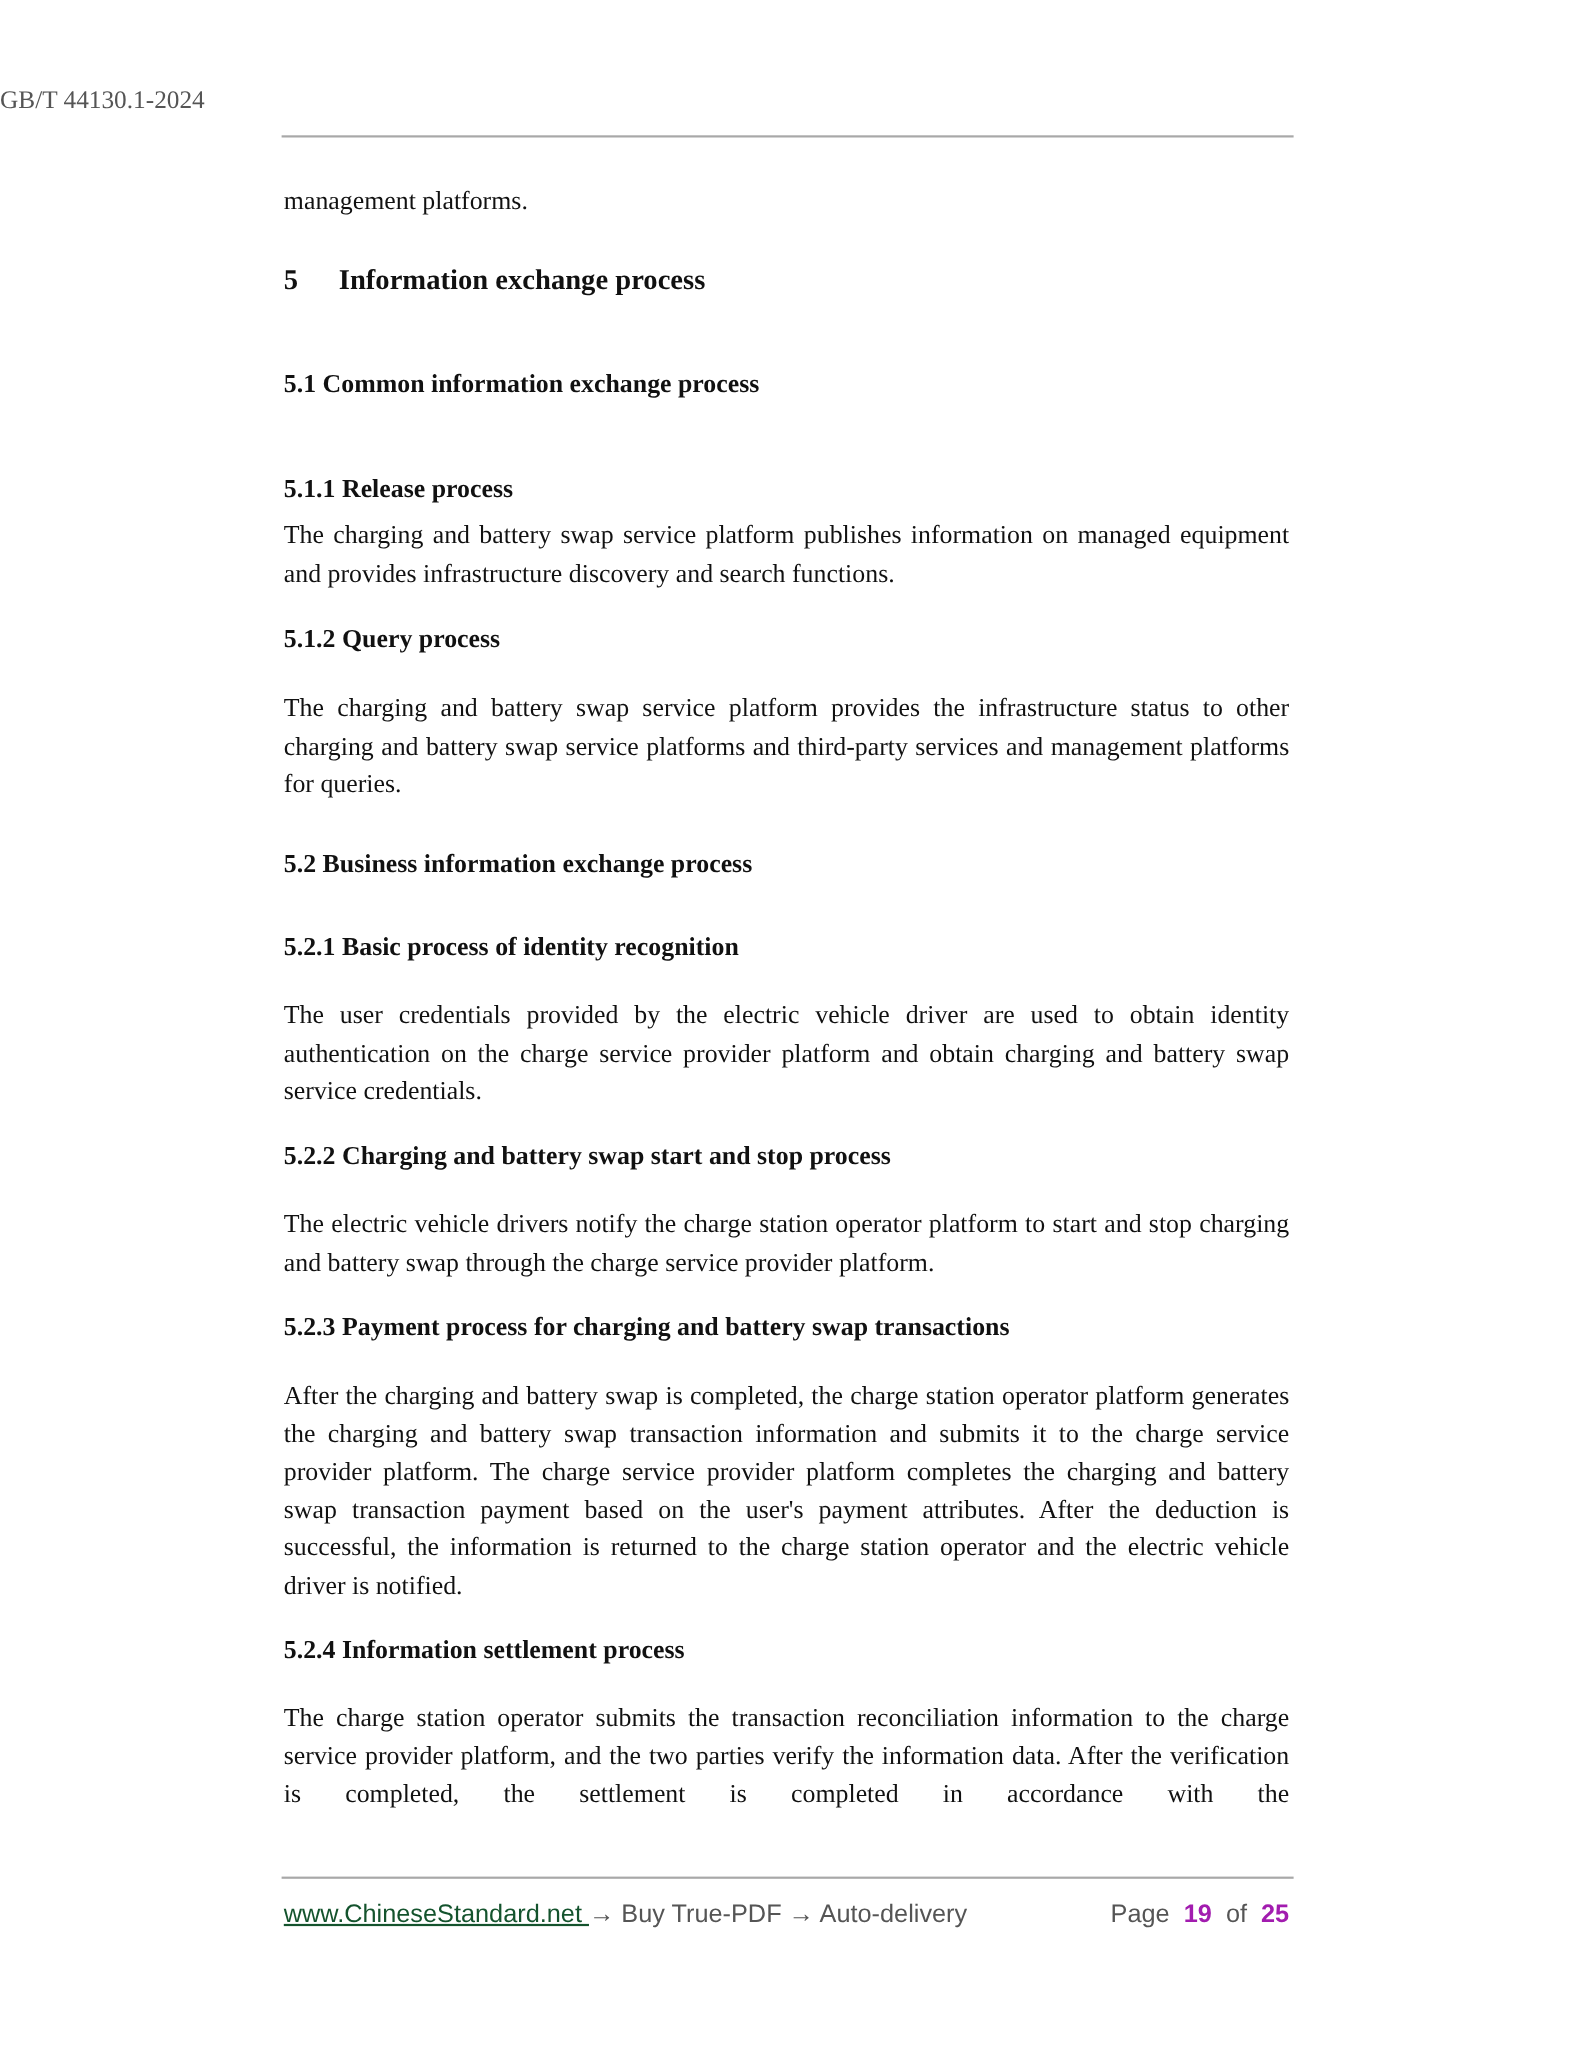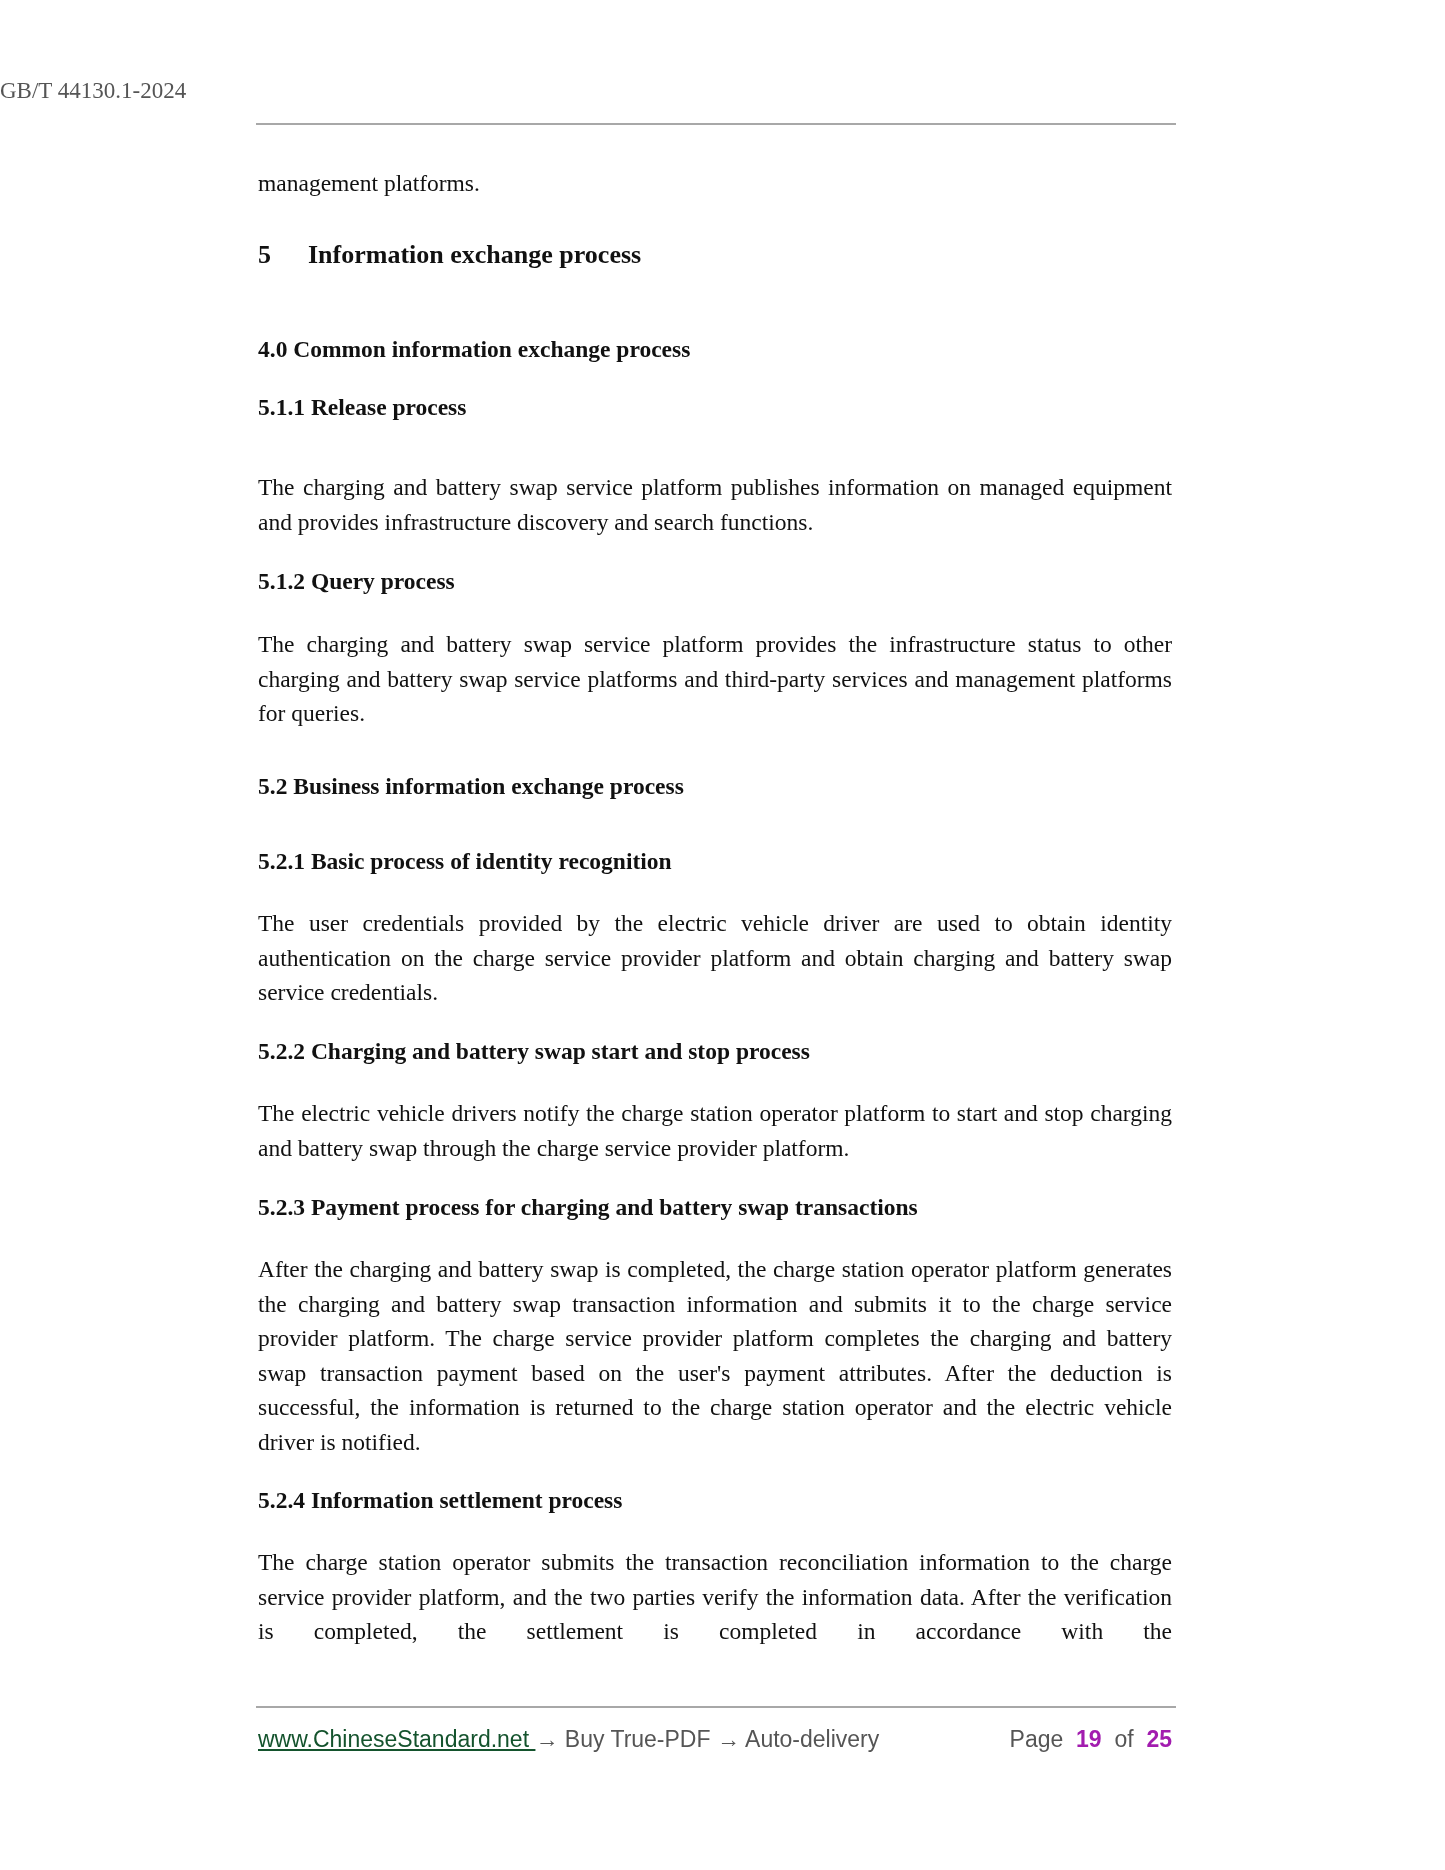--- a/index.html
+++ b/index.html
@@ -23,23 +23,23 @@
 <div class="header-text">GB/T 44130.1-2024</div>
 <div class="hr" style="top:123px;"></div>
 
 <div class="content" style="top:0;">
   <p class="p block" style="top:166px;">management platforms.</p>
 
   <div class="h1 block" style="top:240px;">
     <span class="num">5</span><span>Information exchange process</span>
   </div>
 
-  <div class="h2 block" style="top:336px;">4.0 Common information exchange process</div>
+  <div class="h2 block" style="top:336px;">5.1 Common information exchange process</div>
 
-  <div class="h3 block" style="top:394px;">5.1.1 Release process</div>
+  <div class="h3 block" style="top:432px;">5.1.1 Release process</div>
   <p class="p block" style="top:470px;">The charging and battery swap service platform publishes information on managed equipment and provides infrastructure discovery and search functions.</p>
 
   <div class="h3 block" style="top:568px;">5.1.2 Query process</div>
   <p class="p block" style="top:627px;">The charging and battery swap service platform provides the infrastructure status to other charging and battery swap service platforms and third-party services and management platforms for queries.</p>
 
   <div class="h2 block" style="top:773px;">5.2 Business information exchange process</div>
 
   <div class="h3 block" style="top:848px;">5.2.1 Basic process of identity recognition</div>
   <p class="p block" style="top:906px;">The user credentials provided by the electric vehicle driver are used to obtain identity authentication on the charge service provider platform and obtain charging and battery swap service credentials.</p>
 

